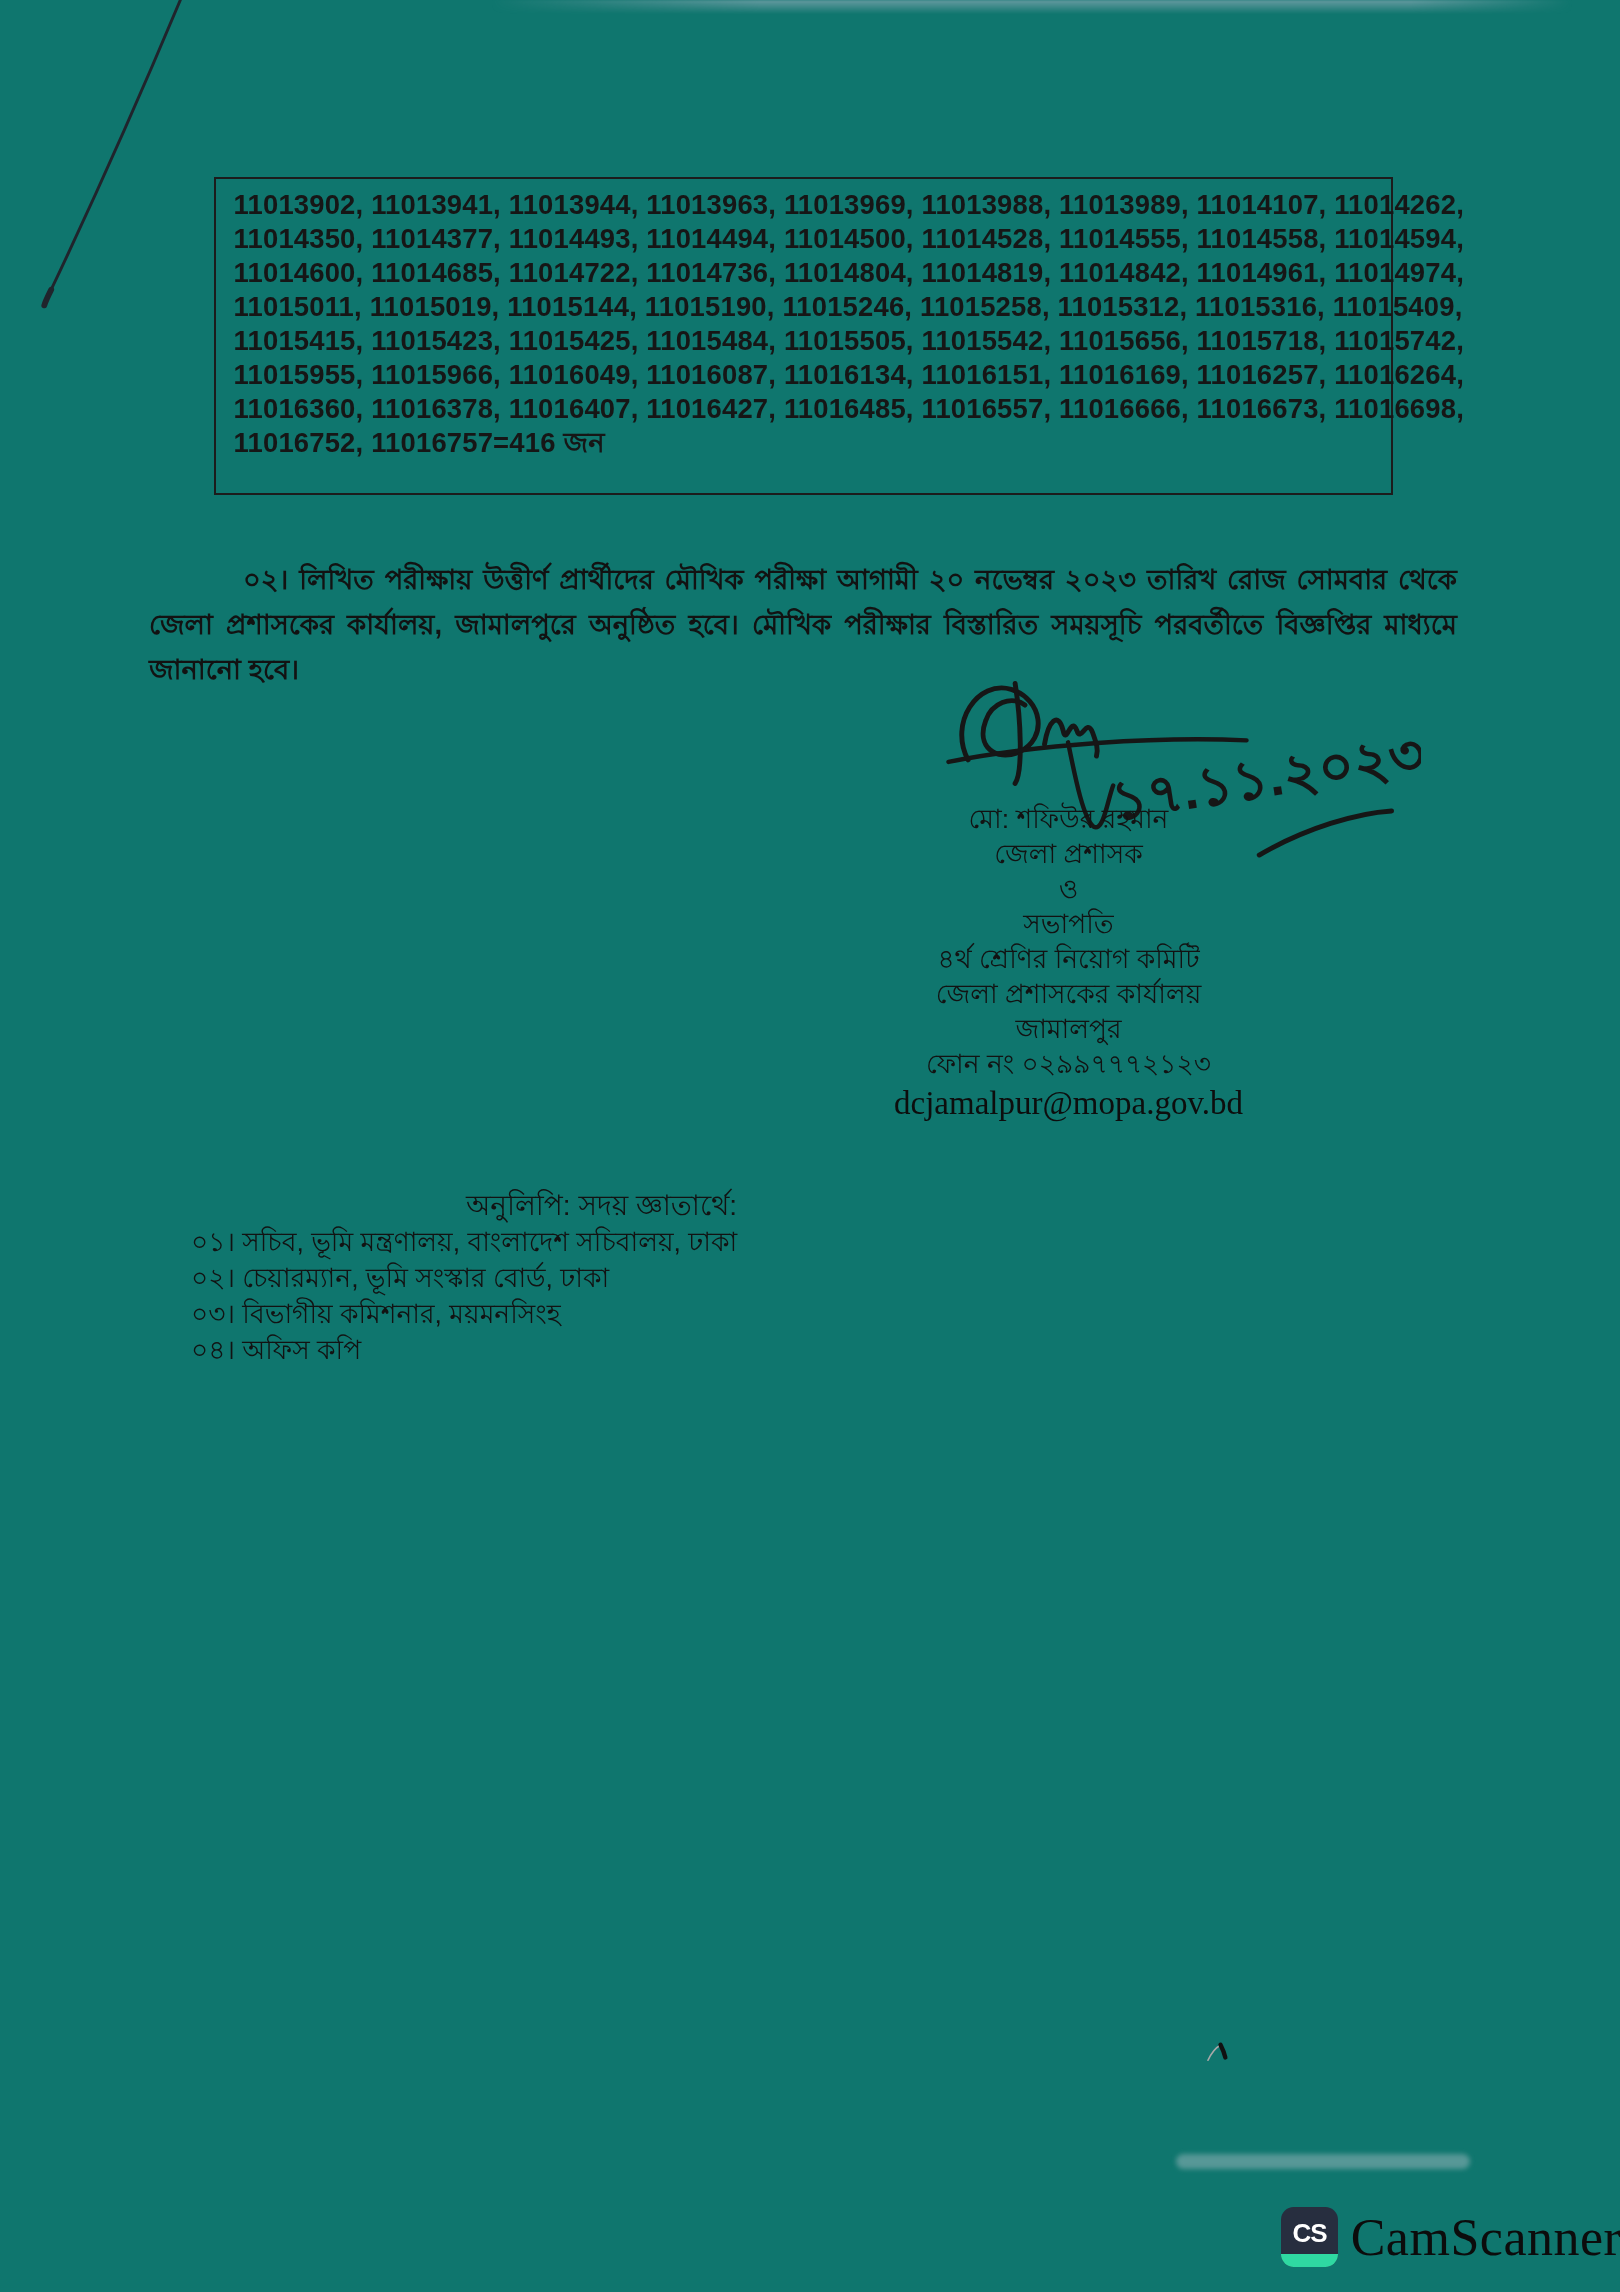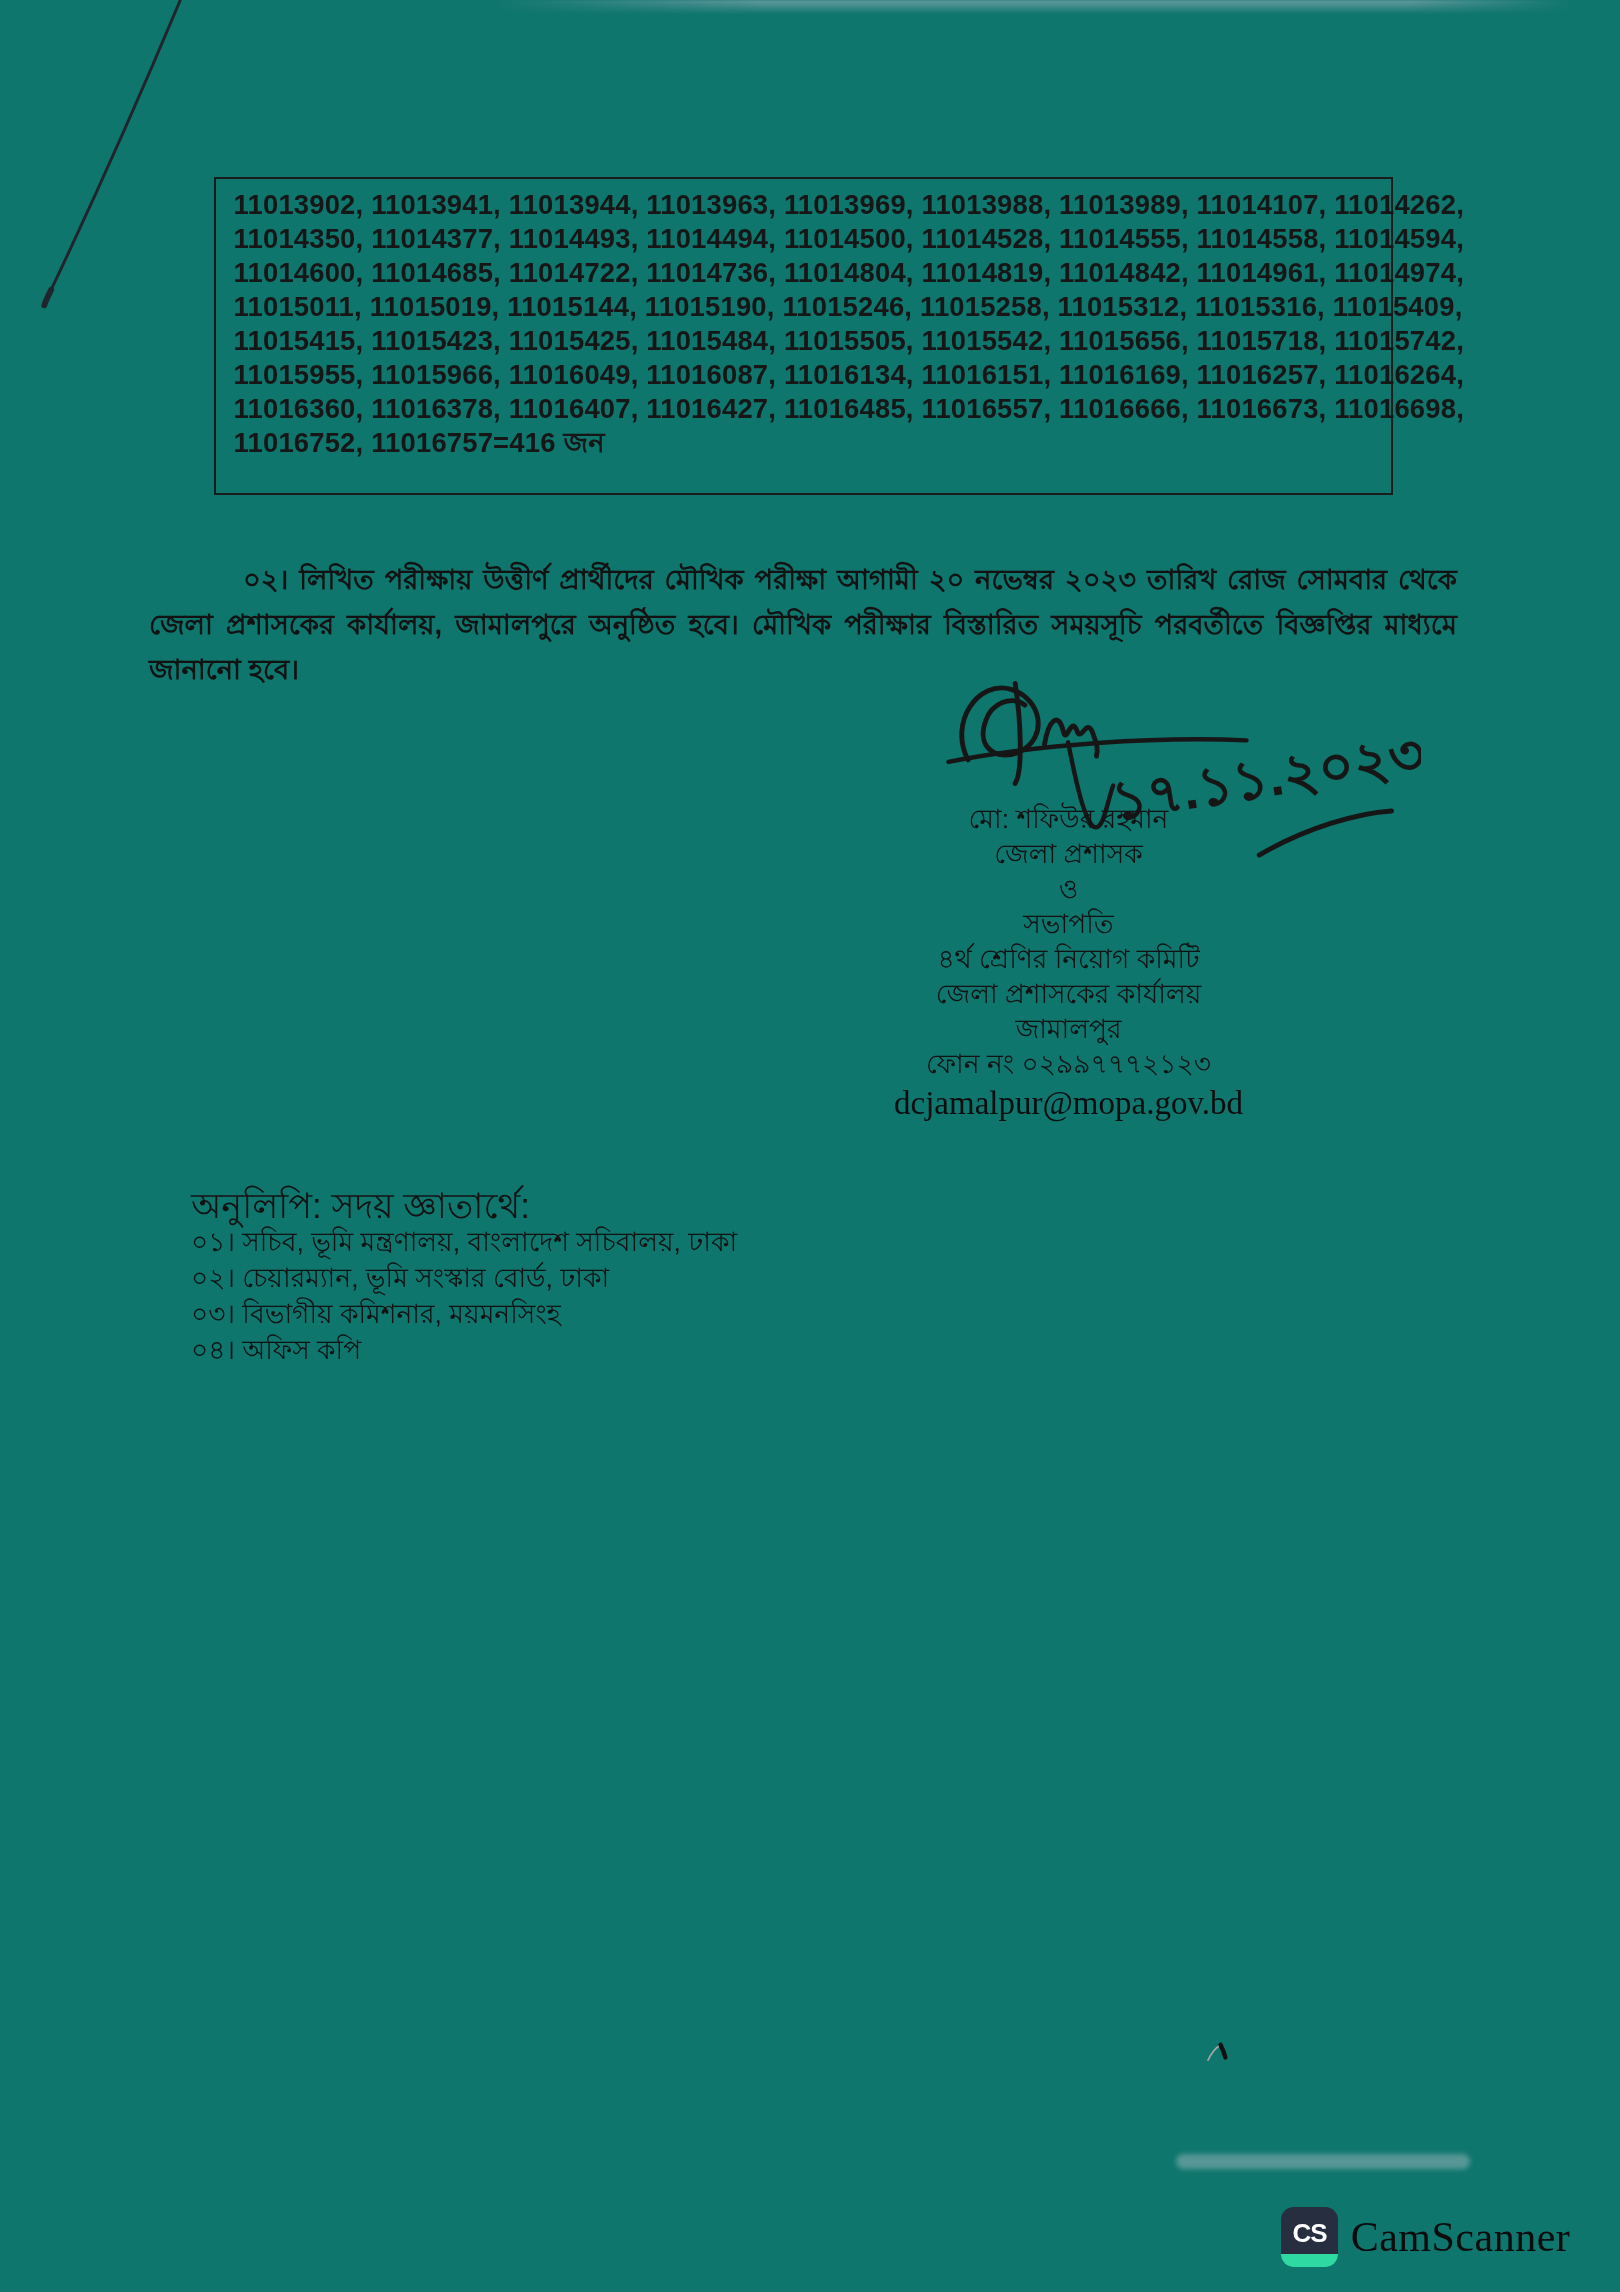--- a/index.html
+++ b/index.html
@@ -57,21 +57,21 @@
     position:absolute;left:887px;top:802px;width:363px;
     text-align:center;color:#121212;
   }
   .sig-block .line{font-size:26.5px;line-height:35px;}
   .sig-block .email{
     font-family:"Liberation Serif", serif;
     font-size:33px;line-height:39px;margin-top:2px;color:#0d0d0d;
   }
   
   .copies{position:absolute;left:191px;top:1188px;color:#121212;}
-  .copies .heading{font-size:35px;line-height:36px;}
+  .copies .heading{font-size:28px;line-height:36px;text-align:right;}
   .copies .copy-item{font-size:26.5px;line-height:36px;white-space:nowrap;}
   
   .ink-mark{position:absolute;left:1204px;top:2039px;}
   
   .smudge{
     position:absolute;left:1176px;top:2154px;width:294px;height:14.7px;
     background:rgba(205,208,218,0.38);
     border-radius:7.8px;filter:blur(2.9px);
   }
   
@@ -82,21 +82,21 @@
     display:flex;align-items:center;justify-content:center;
   }
   .cs-logo .cs-text{
     position:relative;z-index:2;color:#ffffff;font-weight:700;
     font-size:26px;letter-spacing:-1px;margin-top:-7.8px;
   }
   .cs-strip{position:absolute;left:0;bottom:0;width:100%;height:12.7px;z-index:1;}
   .cs-bg{position:absolute;inset:0;}
   .brand{
     font-family:"Liberation Serif", serif;
-    font-size:42px;color:#0c0c0c;margin-left:12.7px;letter-spacing:0.5px;
+    font-size:52px;color:#0c0c0c;margin-left:12.7px;letter-spacing:0.5px;
   }
 </style>
 </head>
 <body>
 
 <div class="page">
 
   <div class="scan-band"></div>
 
   <svg class="crease" width="255" height="323" viewBox="0 0 260 330">

